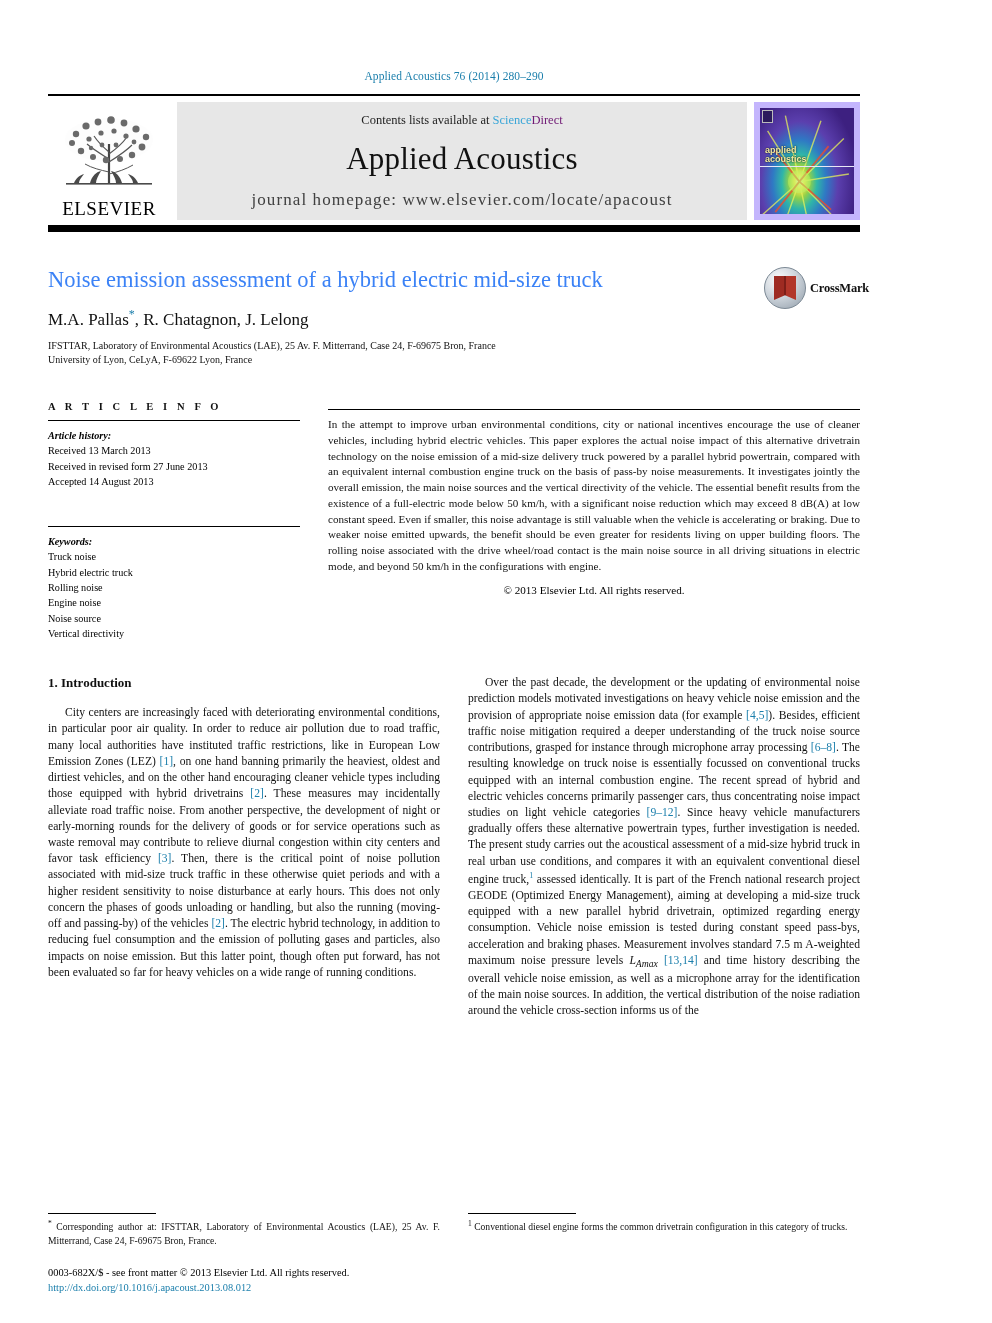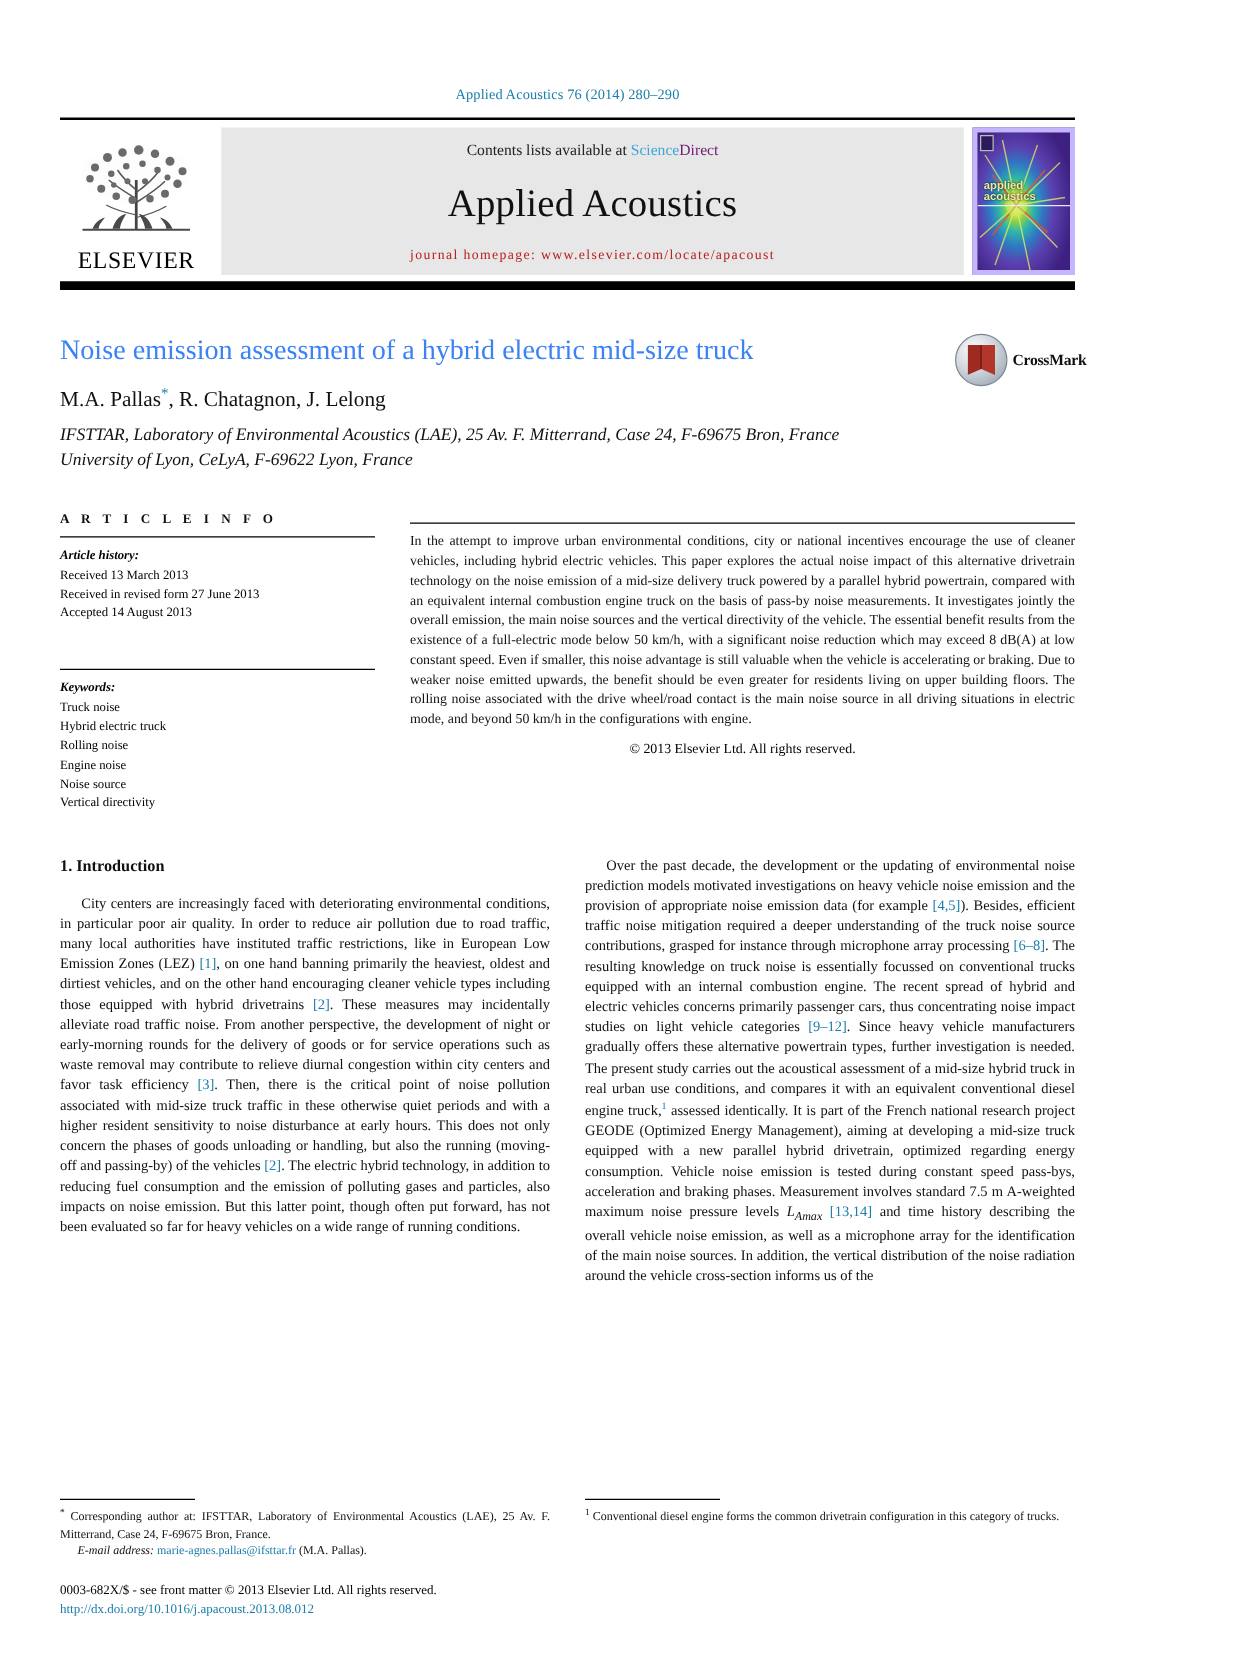--- a/index.html
+++ b/index.html
@@ -83,31 +83,32 @@
     color: #3aa6d8;
   }
   .contents-line .sd .dir { color: #701a75; }
   .journal-name {
     font-size: 31px;
     color: #111;
     letter-spacing: .2px;
     font-weight: 400;
   }
   .homepage-line {
-    font-size: 11px;
+    font-size: 17px;
     letter-spacing: 1.1px;
-    color: #b91c1c;
+    color: #404040;
   }
   .cover-block {
     width: 74px;
     flex: 0 0 74px;
-    border: 4px solid #c4b5fd;
+    border: 6px solid #c4b5fd;
     position: relative;
     overflow: hidden;
     background: #4b2a8a;
+    padding-left: 20px;
   }
   .cover-art {
     position: absolute;
     inset: 0;
   }
   .cover-tag {
     position: absolute;
     left: 5px;
     top: 38px;
     font-family: "Liberation Sans", sans-serif;
@@ -155,22 +156,21 @@
     font-size: 17px;
     margin-top: 14px;
     color: #111;
   }
   .authors .star {
     color: #1a7eab;
     font-size: 12px;
     vertical-align: super;
   }
   .affil {
-    font-size: 14px;
-    font-style: italic;
+    font-size: 10px;
     line-height: 1.45;
     margin-top: 9px;
     color: #111;
   }
   .crossmark {
     position: absolute;
     right: 0;
     top: -2px;
     width: 96px;
     height: 48px;
@@ -478,24 +478,20 @@
       <p class="para"><span>Over the past decade, the development or the updating of environmental noise prediction models motivated investigations on heavy vehicle noise emission and the provision of appropriate noise emission data (for example </span><span class="ref">[4,5]</span><span>). Besides, efficient traffic noise mitigation required a deeper understanding of the truck noise source contributions, grasped for instance through microphone array processing </span><span class="ref">[6–8]</span><span>. The resulting knowledge on truck noise is essentially focussed on conventional trucks equipped with an internal combustion engine. The recent spread of hybrid and electric vehicles concerns primarily passenger cars, thus concentrating noise impact studies on light vehicle categories </span><span class="ref">[9–12]</span><span>. Since heavy vehicle manufacturers gradually offers these alternative powertrain types, further investigation is needed. The present study carries out the acoustical assessment of a mid-size hybrid truck in real urban use conditions, and compares it with an equivalent conventional diesel engine truck,</span><span class="sup">1</span><span> assessed identically. It is part of the French national research project GEODE (Optimized Energy Management), aiming at developing a mid-size truck equipped with a new parallel hybrid drivetrain, optimized regarding energy consumption. Vehicle noise emission is tested during constant speed pass-bys, acceleration and braking phases. Measurement involves standard 7.5 m A-weighted maximum noise pressure levels </span><i><span>L</span><sub>Amax</sub></i> <span class="ref">[13,14]</span><span> and time history describing the overall vehicle noise emission, as well as a microphone array for the identification of the main noise sources. In addition, the vertical distribution of the noise radiation around the vehicle cross-section informs us of the</span></p>
     </div>
   </div>
 
   <div class="footnotes">
     <div class="fcol">
       <div class="fn-rule"></div>
       <div class="fn-text">
         <span class="fn-mark">*</span><span> Corresponding author at: IFSTTAR, Laboratory of Environmental Acoustics (LAE), 25 Av. F. Mitterrand, Case 24, F-69675 Bron, France.</span>
       </div>
-      <div class="fn-text" style="text-indent:14px;">
-        <span class="fn-em">E-mail address:</span>
-        <span class="link">marie-agnes.pallas@ifsttar.fr</span><span> (M.A. Pallas).</span>
-      </div>
       <div class="issn-block">
         <div>0003-682X/$ - see front matter © 2013 Elsevier Ltd. All rights reserved.</div>
         <div class="issn-doi">http://dx.doi.org/10.1016/j.apacoust.2013.08.012</div>
       </div>
     </div>
 
     <div class="fcol">
       <div class="fn-rule"></div>
       <div class="fn-text">
         <span class="fn-mark">1</span><span> Conventional diesel engine forms the common drivetrain configuration in this category of trucks.</span>

